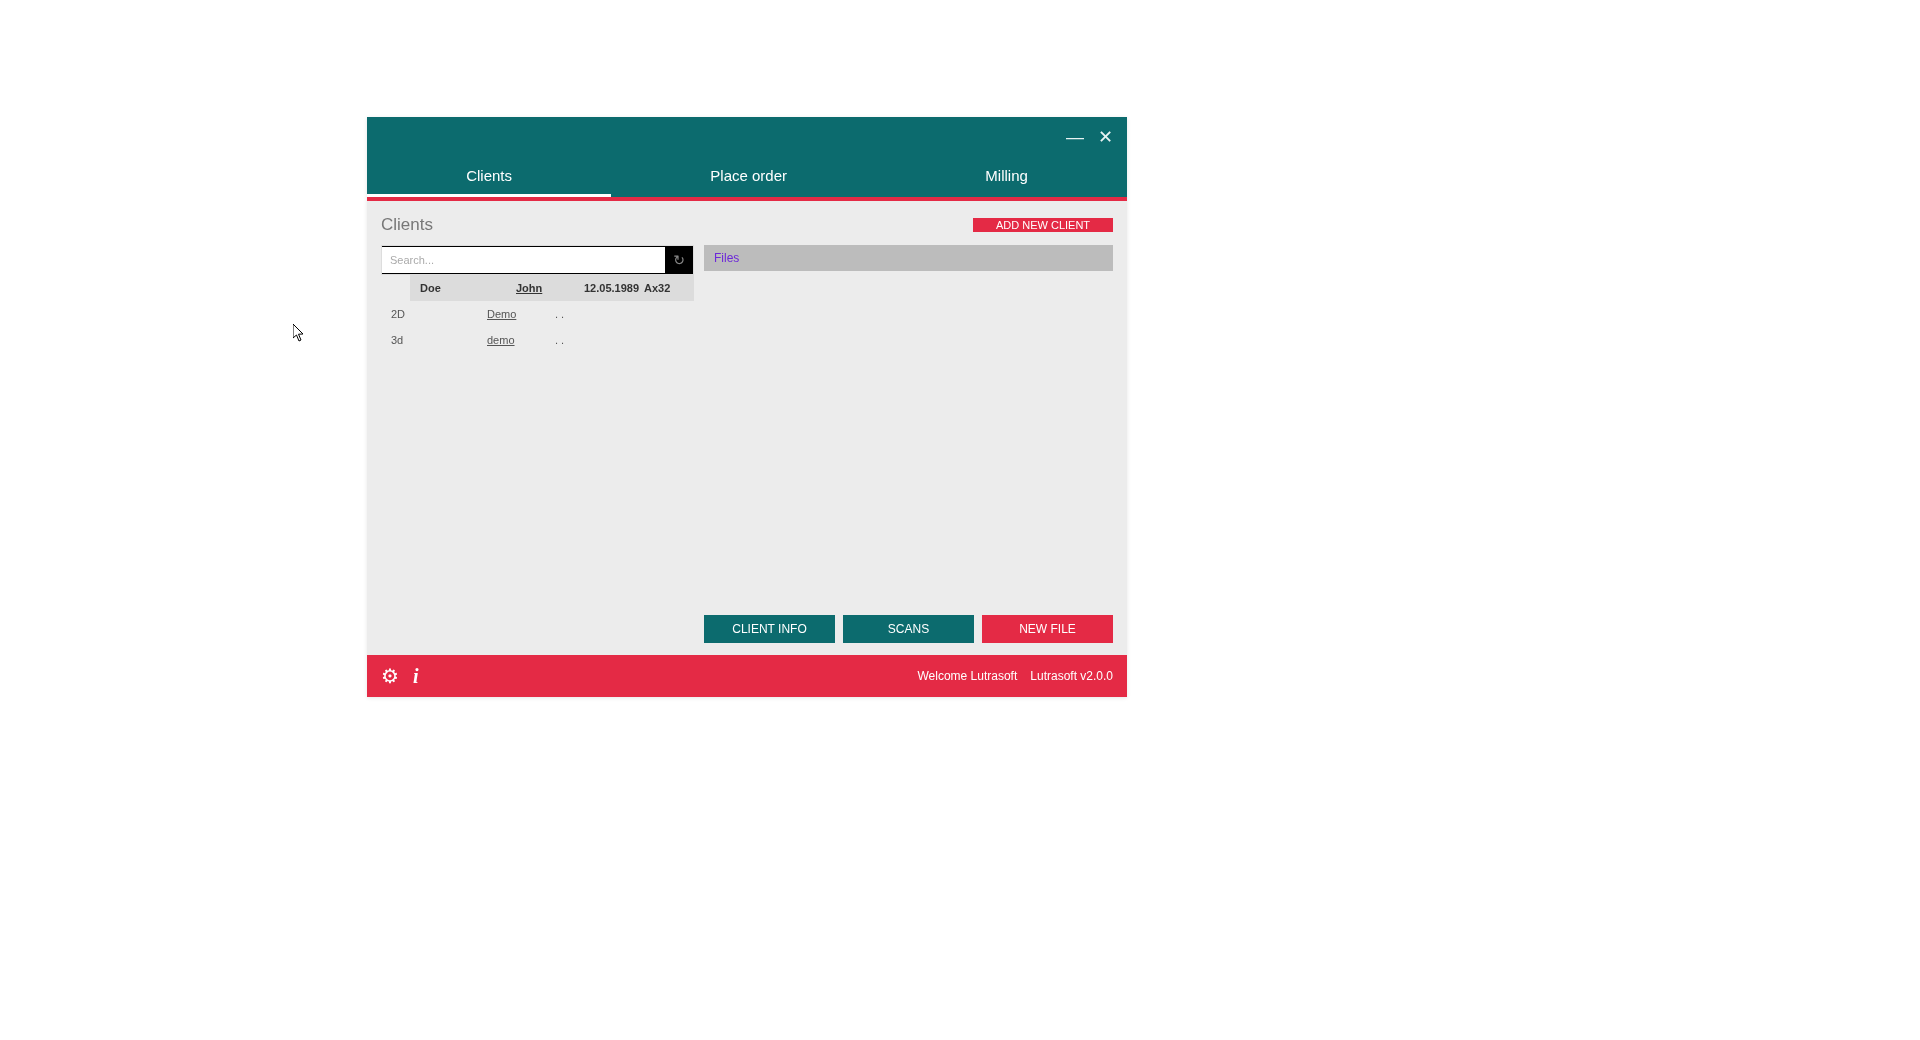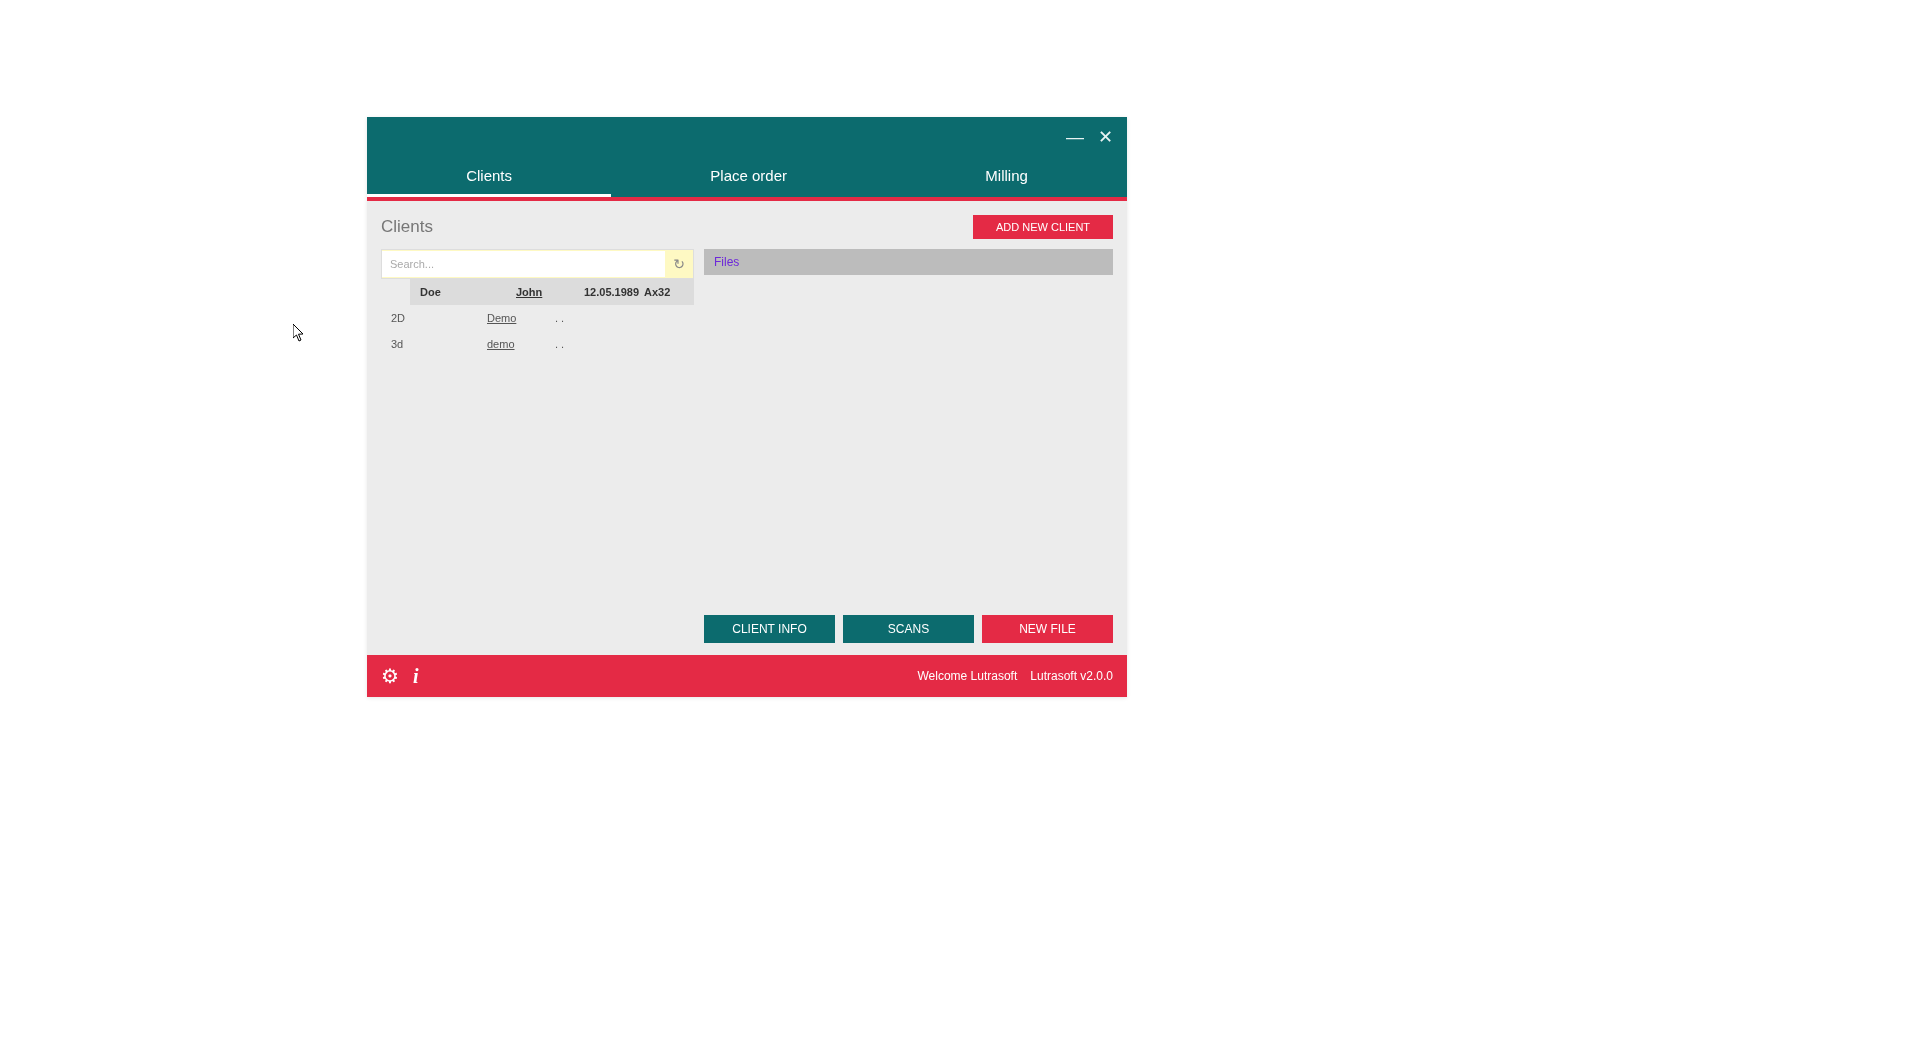--- a/index.html
+++ b/index.html
@@ -51,26 +51,26 @@
   .red-divider { height: 4px; background: #e42a45; }
   .content {
     flex: 1;
     padding: 14px 14px 12px 14px;
     display: flex;
     flex-direction: column;
     gap: 10px;
   }
   .title-row { display: flex; justify-content: space-between; align-items: center; }
   .page-title { color: #777; font-size: 17px; font-weight: 400; }
-  .btn { border: none; cursor: pointer; text-align: center; color: #fff; font-size: 11px; padding: 0 12px; height: 24px; }
+  .btn { border: none; cursor: pointer; text-align: center; color: #fff; font-size: 11px; padding: 0 12px; height: 14px; }
   .btn-red { background: #e42a45; }
   .btn-teal { background: #0c6b6e; }
   .columns { display: flex; gap: 10px; flex: 1; min-height: 0; }
   .left-col { flex: 0 0 288px; display: flex; flex-direction: column; }
-  .search-row { display: flex; align-items: center; background: #fef9c3; border: 1px solid #ddd; }
+  .search-row { display: flex; align-items: center; background: #000000; border: 1px solid #ddd; }
   .search-input { flex: 1; border: none; outline: none; font-size: 11px; padding: 7px 8px; color: #444; }
   .search-input::placeholder { color: #aaa; }
   .refresh-btn { width: 28px; height: 28px; display: flex; align-items: center; justify-content: center; color: #888; cursor: pointer; font-size: 14px; }
   .client-table { display: flex; flex-direction: column; }
   .client-row { display: flex; font-size: 11px; color: #555; padding: 7px 10px; cursor: pointer; }
   .client-row.selected { background: #dcdcdc; color: #333; font-weight: 600; margin-left: 29px; }
   .client-row > div:nth-child(1) { flex: 0 0 96px; }
   .client-row > div:nth-child(2) { flex: 0 0 68px; text-decoration: underline; }
   .client-row > div:nth-child(3) { flex: 0 0 60px; }
   .client-row > div:nth-child(4) { flex: 0 0 40px; }

